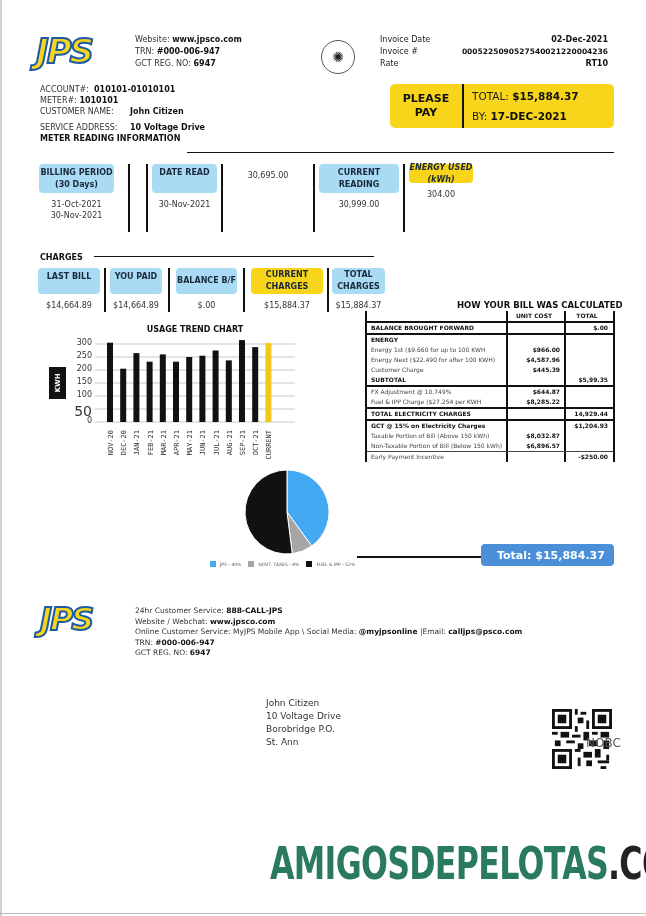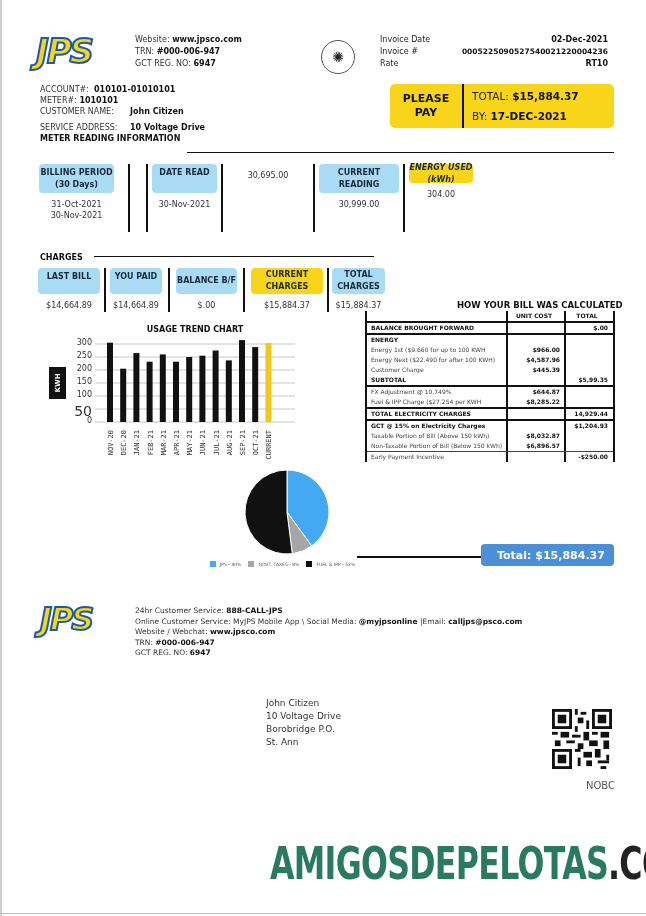--- a/index.html
+++ b/index.html
@@ -290,22 +290,22 @@
   <span style="width:6px;height:6px;background:#111;display:inline-block;margin-left:3px;"></span>
   <span>FUEL &amp; IPP - 52%</span>
 </div>
 
 <div class="abs hline" style="left:357px; top:556px; width:125px; height:2px;"></div>
 <div class="abs total-bar" style="left:481px; top:544px; width:133px; height:22px;">Total: $15,884.37</div>
 
 <div class="abs logo" style="left:40px; top:603px; font-size:32px;">JPS</div>
 <div class="abs footer-info" style="left:135px; top:606px;">
   <div><span>24hr Customer Service:</span> <span class="b">888-CALL-JPS</span></div>
+  <div><span>Website / Webchat:</span> <span class="b">www.jpsco.com</span></div>
   <div><span>Online Customer Service: MyJPS Mobile App \ Social Media:</span> <span class="b">@myjpsonline</span> <span>|Email:</span> <span class="b">calljps@psco.com</span></div>
-  <div><span>Website / Webchat:</span> <span class="b">www.jpsco.com</span></div>
   <div><span>TRN:</span> <span class="b">#000-006-947</span></div>
   <div><span>GCT REG. NO:</span> <span class="b">6947</span></div>
 </div>
 
 <div class="abs addr" style="left:266px; top:697px;">
   <div>John Citizen</div>
   <div>10 Voltage Drive</div>
   <div>Borobridge P.O.</div>
   <div>St. Ann</div>
 </div>
@@ -341,18 +341,18 @@
     <rect x="8" y="14" width="2" height="1"></rect>
       <rect x="11" y="15" width="3" height="2"></rect>
       <rect x="15" y="14" width="2" height="3"></rect>
       <rect x="9" y="17" width="1" height="3"></rect>
     <rect x="12" y="18" width="2" height="2"></rect>
       <rect x="16" y="18" width="4" height="1"></rect>
       <rect x="19" y="16" width="1" height="2"></rect>
       <rect x="17" y="20" width="2" height="1"></rect>
   </g>
 </svg>
-<div class="abs" style="left:586px; top:780px; font-size:10px; color:#555;text-align:right;">NOBC</div>
+<div class="abs" style="left:586px; top:736px; font-size:12px; color:#555;text-align:right;">NOBC</div>
 
 <div class="abs watermark" style="left:270px; top:838px;">
   <span style="color:#2a7a5e;">AMIGOSDEPELOTAS</span><span style="color:#222;">.COM</span>
 </div>
 <div class="bottom-edge"></div>
 
 </body></html>

